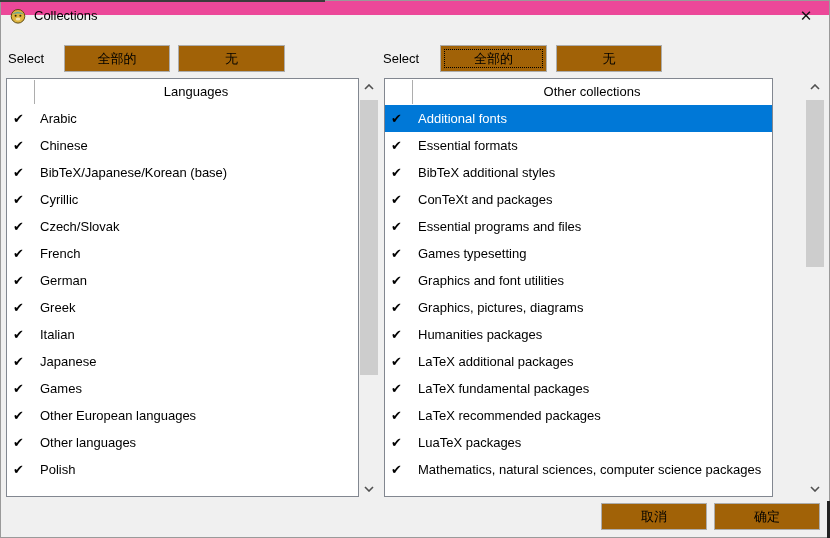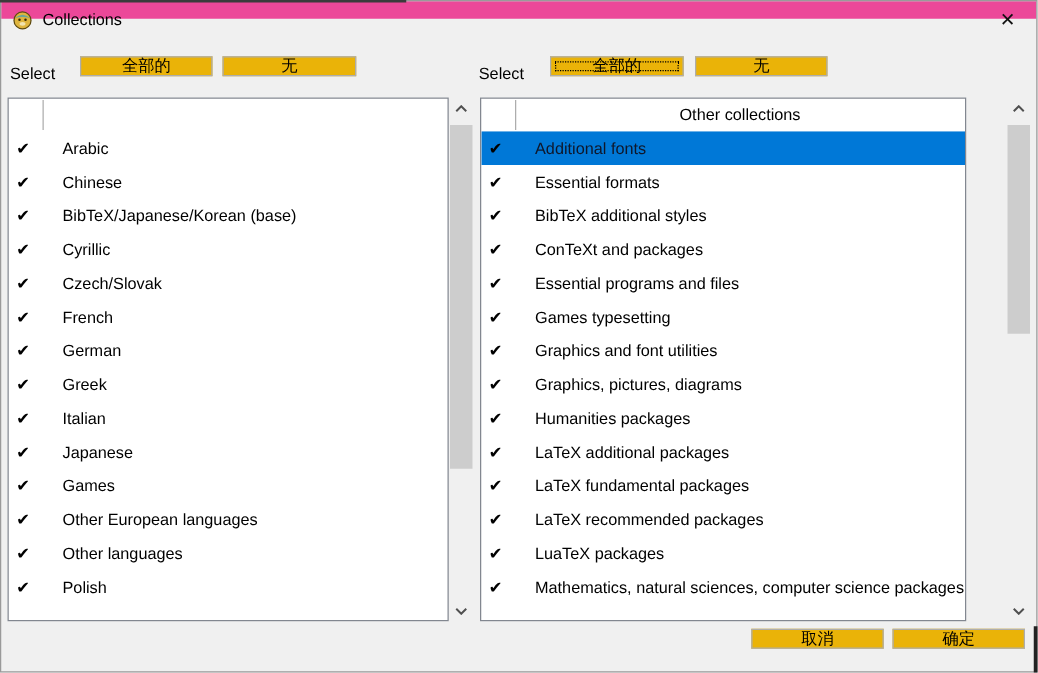--- a/index.html
+++ b/index.html
@@ -20,45 +20,45 @@
   #app-icon{position:absolute;left:9px;top:7px;width:16px;height:16px;}
   #window-title{position:absolute;left:33px;top:0;height:30px;line-height:30px;}
   #close-button{position:absolute;right:4px;top:0;width:38px;height:30px;
     display:flex;align-items:center;justify-content:center;cursor:default;}
   #close-button span{font-size:15px;color:#111;}
 
   
   .lbl{position:absolute;height:27px;line-height:27px;}
   #select-left{left:8px;top:45px;}
   #select-right{left:383px;top:45px;}
-  .btn{position:absolute;box-sizing:border-box;height:16px;
-    background:#eab308;border:1px solid #adadad;
+  .btn{position:absolute;box-sizing:border-box;height:27px;
+    background:#a16207;border:1px solid #adadad;
     display:flex;align-items:center;justify-content:center;cursor:default;}
   #btn-all-left{left:64px;top:45px;width:106px;}
   #btn-none-left{left:178px;top:45px;width:107px;}
   #btn-all-right{left:440px;top:45px;width:107px;}
   #btn-none-right{left:556px;top:45px;width:106px;}
   #btn-cancel{left:601px;top:503px;width:106px;}
   #btn-ok{left:714px;top:503px;width:106px;}
   .btn.focused::after{content:"";position:absolute;inset:3px;border:1px dotted #000;}
 
   
   .panel{position:absolute;top:78px;height:419px;box-sizing:border-box;
     background:#fff;border:1px solid #828790;overflow:hidden;}
   #panel-left{left:6px;width:353px;}
   #panel-right{left:384px;width:389px;}
   .panel .header{position:absolute;top:0;left:27px;right:0;height:25px;
     line-height:25px;text-align:center;white-space:nowrap;}
   .panel .col-divider{position:absolute;left:27px;top:1px;width:1px;height:24px;background:#adadad;}
   .panel .rows{position:absolute;top:26px;left:0;right:0;bottom:0;overflow:hidden;}
   .row{height:27px;display:flex;align-items:center;white-space:nowrap;overflow:hidden;}
   .row .check{margin-left:6px;width:19px;flex:0 0 19px;font-size:13px;color:#000;}
-  .row .label{margin-left:18px;}
+  .row .label{margin-left:8px;}
   .row.selected{background:var(--sel);}
-  .row.selected .label{color:#0f172a;}
+  .row.selected .label{color:#ffffff;}
 
   
   .sb{position:absolute;top:78px;width:18px;height:419px;background:#f0f0f0;}
   #sb-left{left:360px;}
   #sb-right{left:806px;}
   .sb-btn{position:absolute;left:0;width:18px;height:17px;
     display:flex;align-items:center;justify-content:center;}
   .sb-btn.up{top:0;}
   .sb-btn.down{bottom:0;}
   .sb-thumb{position:absolute;left:0;width:18px;background:#cdcdcd;}
@@ -90,20 +90,21 @@
 <span id="select-left" class="lbl">Select</span>
 <div id="btn-all-left" class="btn">全部的</div>
 <div id="btn-none-left" class="btn">无</div>
 
 <span id="select-right" class="lbl">Select</span>
 <div id="btn-all-right" class="btn focused">全部的</div>
 <div id="btn-none-right" class="btn">无</div>
 
 <div id="panel-left" class="panel">
   <div class="col-divider"></div>
+  <div class="header">Languages</div>
   <div class="rows">
       <div class="row">
         <span class="check">✔</span>
         <span class="label">Arabic</span>
       </div>
       <div class="row">
         <span class="check">✔</span>
         <span class="label">Chinese</span>
       </div>
       <div class="row">

